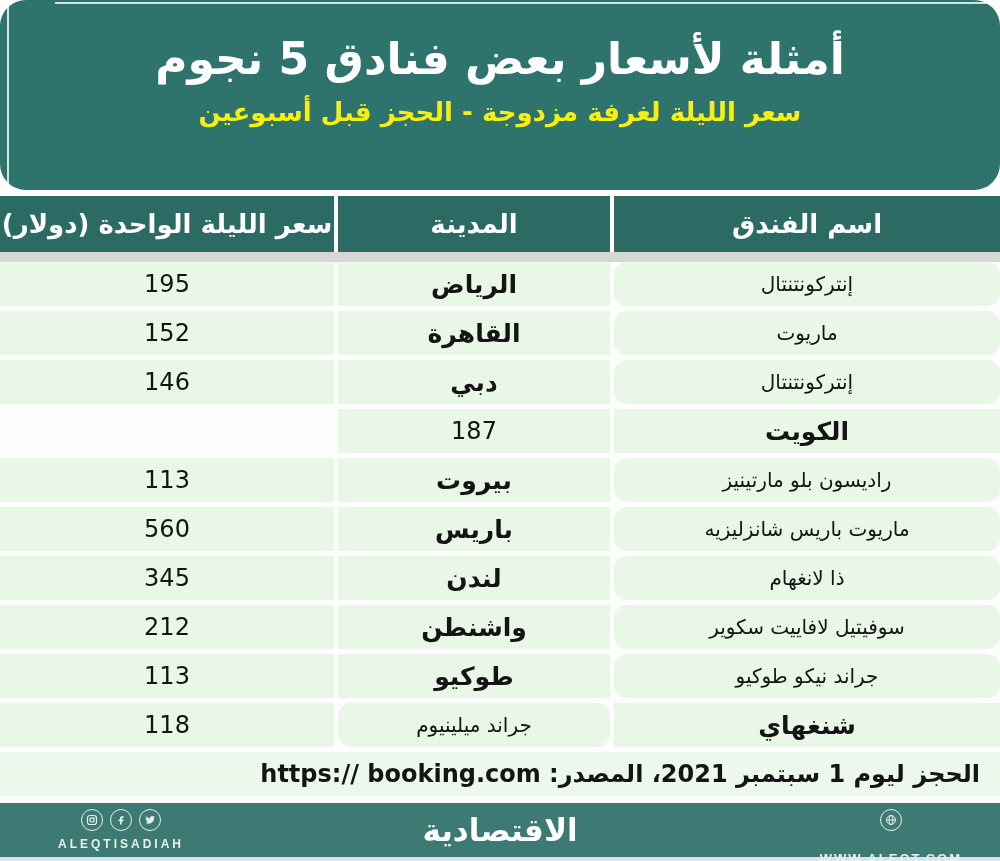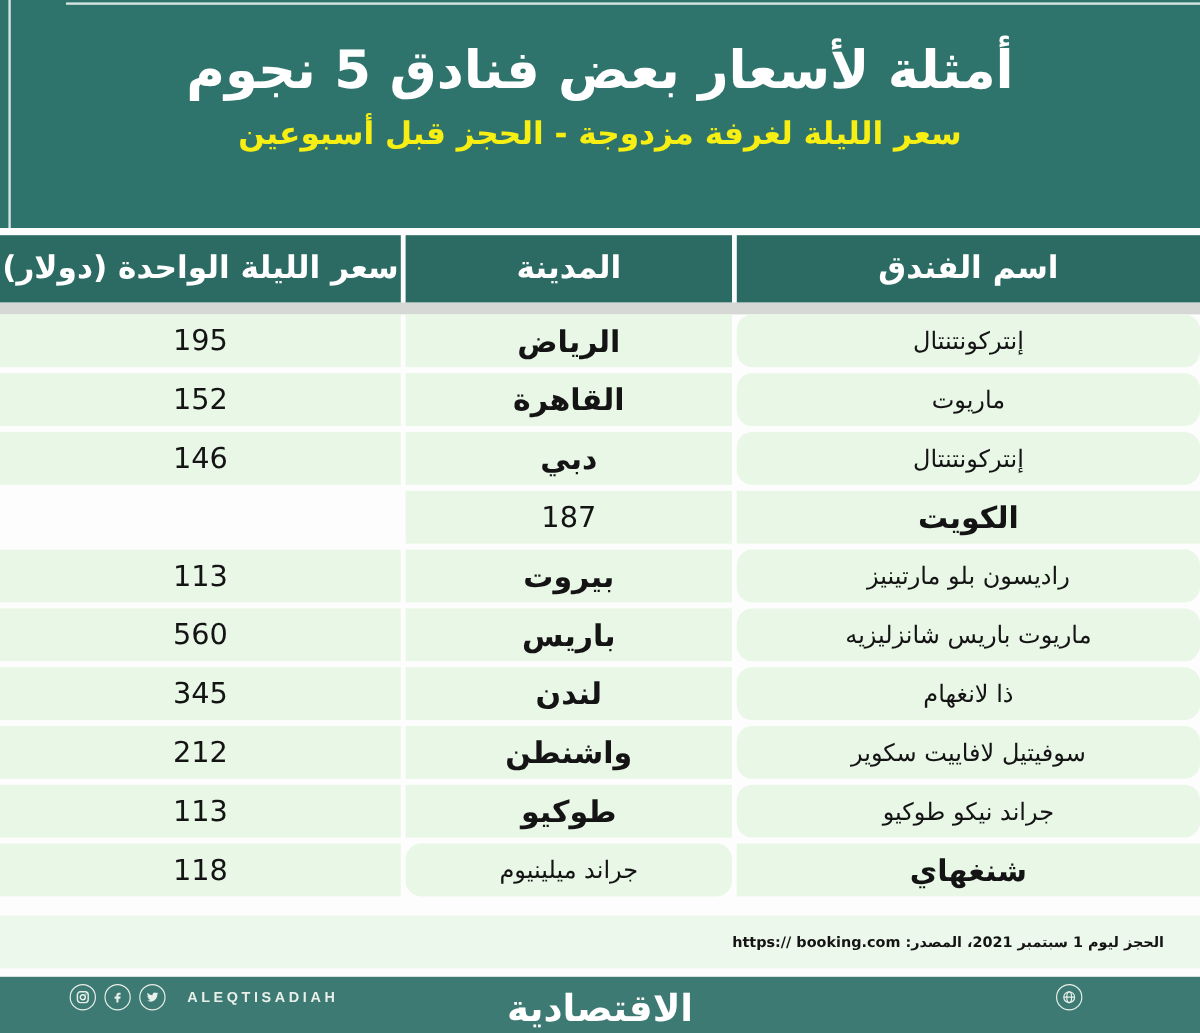--- a/index.html
+++ b/index.html
@@ -12,20 +12,21 @@
     direction:rtl;
   }
   
   .masthead{
     position:relative;
     height:190px;
     background:var(--header_bg,#2f746c);
     text-align:center;
     box-sizing:border-box;
     padding-top:34px;
+    border-radius:26px;
   }
   .decor-line-v{position:absolute;left:7px;top:0;width:2px;height:100%;background:rgba(255,255,255,.8);}
   .decor-line-h{position:absolute;left:55px;right:0;top:2px;height:2px;background:rgba(255,255,255,.8);}
   .title{
     margin:0;
     color:var(--text_white,#fff);
     font-size:44px;
     font-weight:bold;
     line-height:1.15;
   }
@@ -62,42 +63,42 @@
   .cell{
     background:var(--row_bg,#e9f7e7);
     height:44px;
     display:flex;align-items:center;justify-content:center;
     color:var(--text_dark,#141414);
   }
   .cell-hotel{font-size:20px;font-weight:normal;border-radius:13px;}
   .cell-city{font-size:25px;font-weight:bold;}
   .cell-price{font-size:24px;font-weight:normal;letter-spacing:0;}
   .source-row{
-    margin-top:16px;
+    margin-top:5px;
     height:44px;
     background:var(--source_row_bg,#edf8ec);
     display:flex;align-items:center;
     justify-content:flex-start; 
-    padding:0 30px;
+    padding:0 20px;
     box-sizing:border-box;
-    font-size:12px;
+    font-size:24px;
     font-weight:bold;
     color:var(--text_dark,#141414);
   }
   
   .bottombar{
     position:relative;
     margin-top:7px;
     height:54px;
     background:var(--footer_bar_bg,#3c7a73);
     direction:ltr;
   }
   .social-block{
     position:absolute;left:58px;top:6px;
-    display:flex;flex-direction:row;align-items:center;gap:18px;
+    display:flex;flex-direction:column;align-items:center;gap:6px;
   }
   .icons-row{display:flex;gap:7px;}
   .circle-icon{
     width:22px;height:22px;border-radius:50%;
     border:1.5px solid #e9efe9;
     display:flex;align-items:center;justify-content:center;
     box-sizing:border-box;
   }
   .circle-icon svg{display:block;}
   .social-handle,.site-url{

